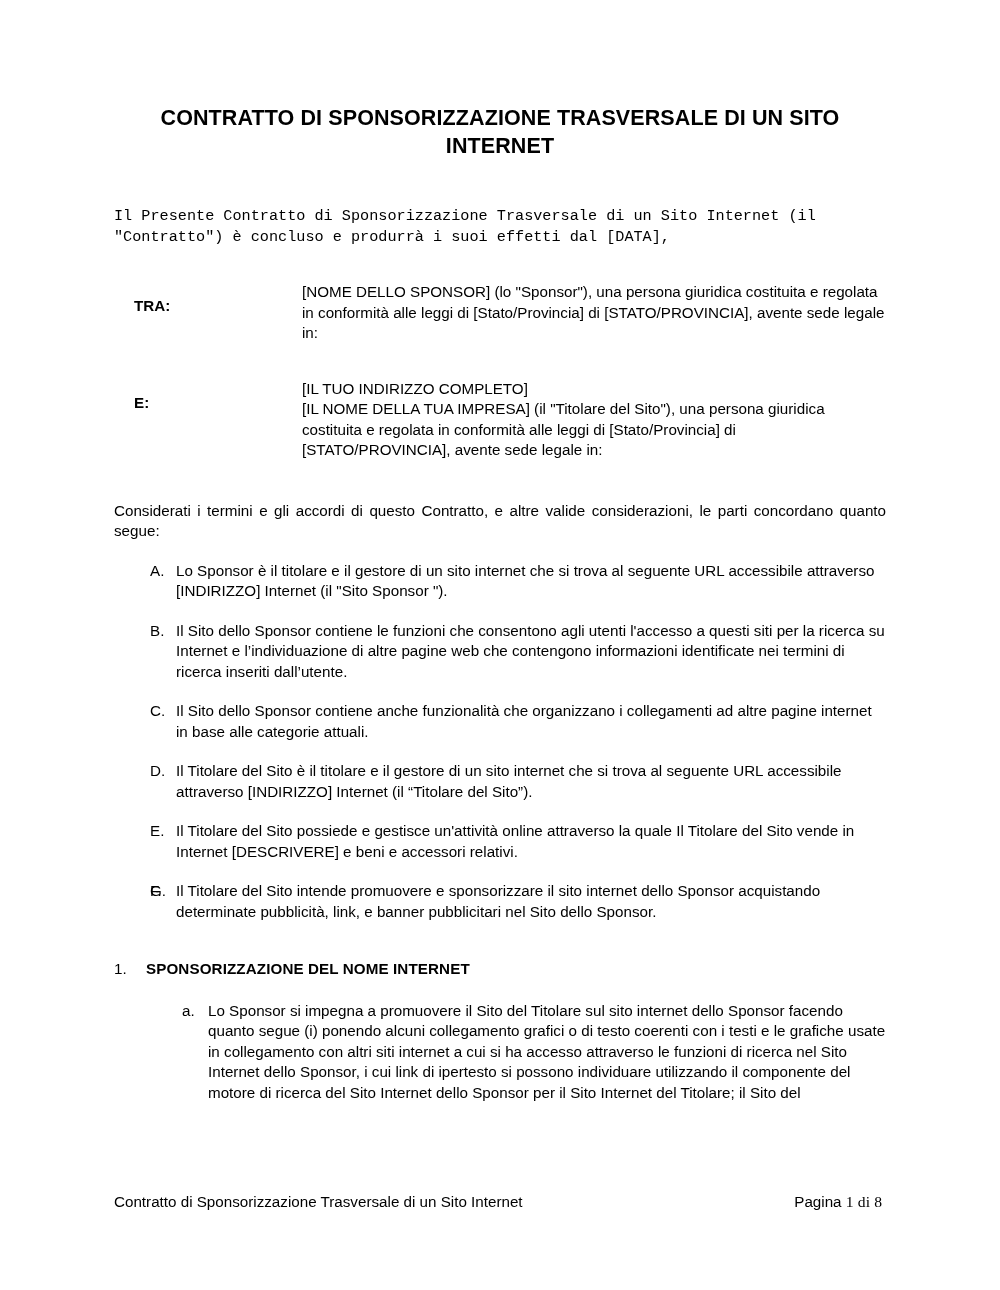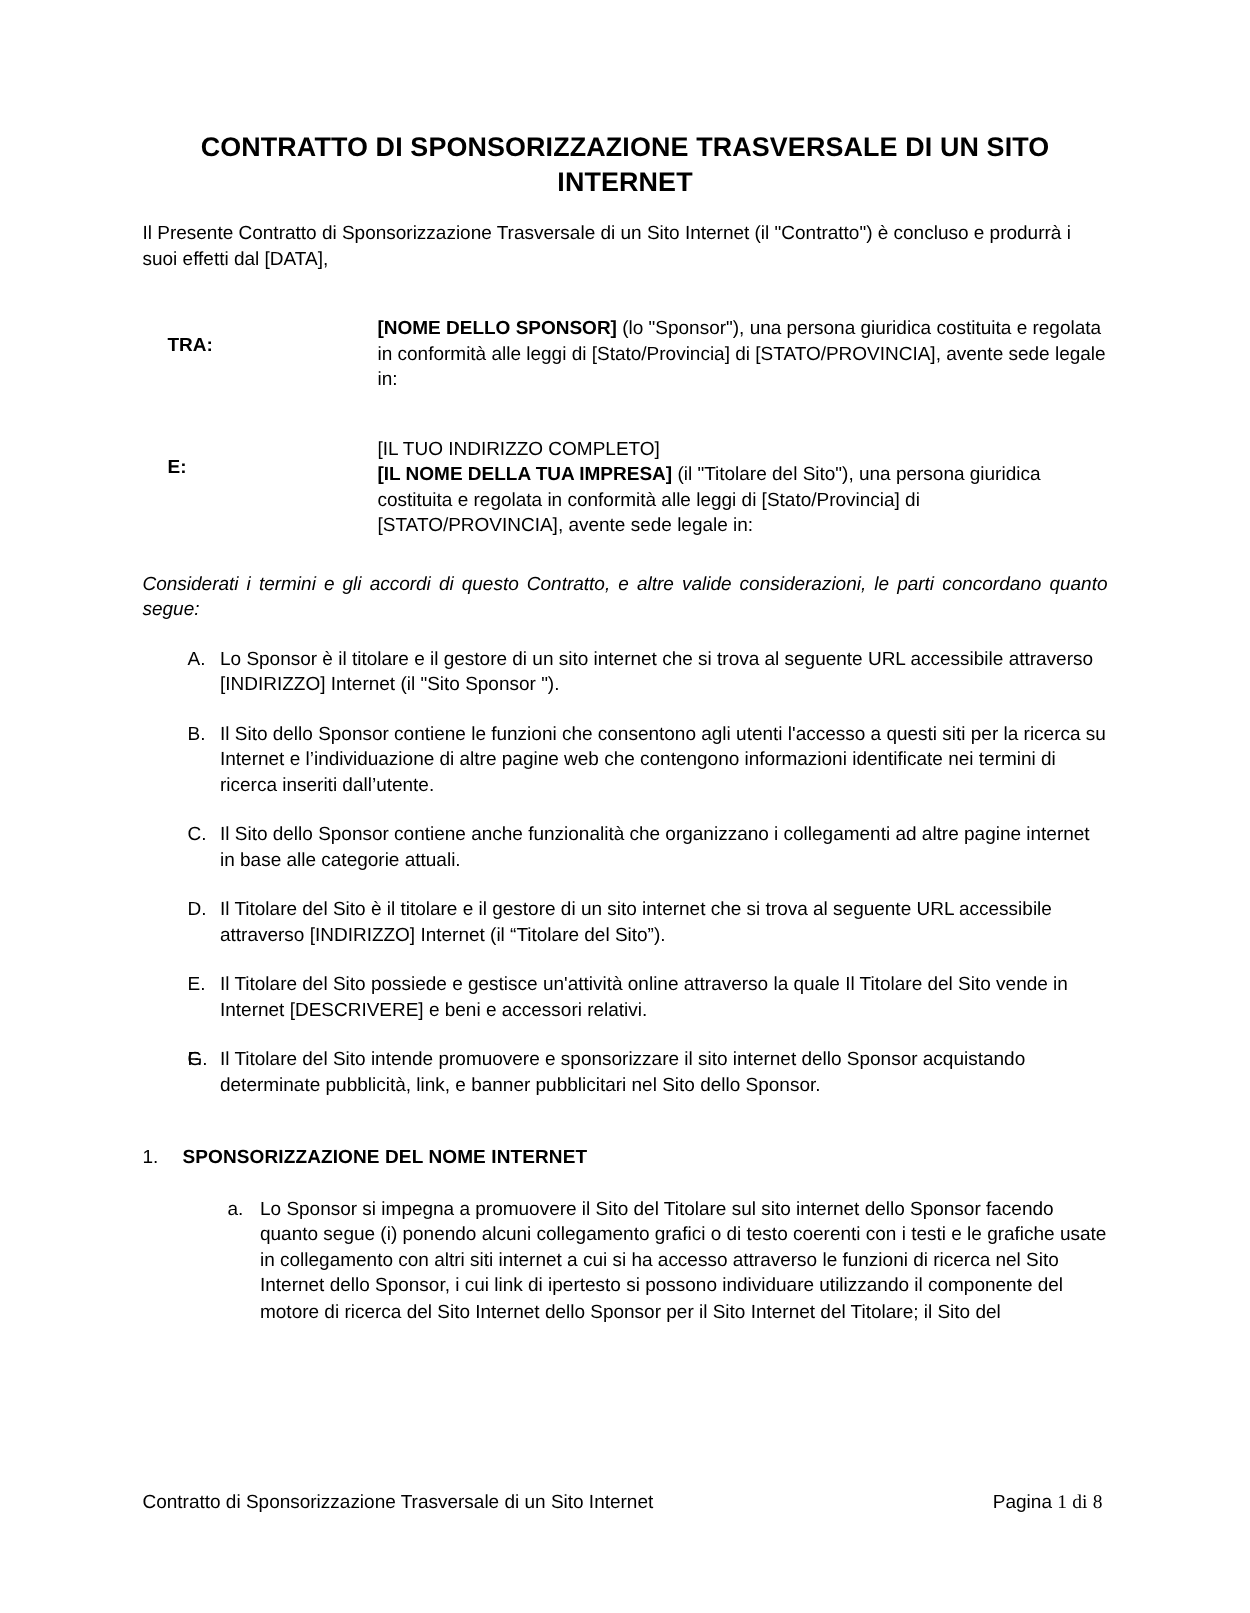--- a/index.html
+++ b/index.html
@@ -48,21 +48,22 @@
   .para {
     font-size: 15.2px;
     line-height: 20.5px;
     margin: 0;
   }
   .para.justify {
     text-align: justify;
   }
 
   .intro {
-    margin-top: 17px;
+    margin-top: 46px;
+    font-family: Liberation Mono, monospace;
   }
 
   
   .party {
     position: relative;
     margin-top: 35px;
     min-height: 20px;
   }
   .party-label {
     position: absolute;
@@ -72,30 +73,29 @@
     line-height: 20.5px;
     font-weight: bold;
     margin-top: 14px;
   }
   .party-body {
     margin-left: 188px;
     font-size: 15.2px;
     line-height: 20.5px;
   }
   .party-body .lead {
-    font-weight: bold;
+    font-weight: normal;
   }
   .party-address {
     margin-top: 20px;
   }
 
   
   .considerati {
-    margin-top: 26px;
-    font-style: italic;
+    margin-top: 40px;
   }
 
   
   .letter-list {
     margin: 0;
     padding: 0;
     list-style: none;
   }
   .letter-item {
     position: relative;

